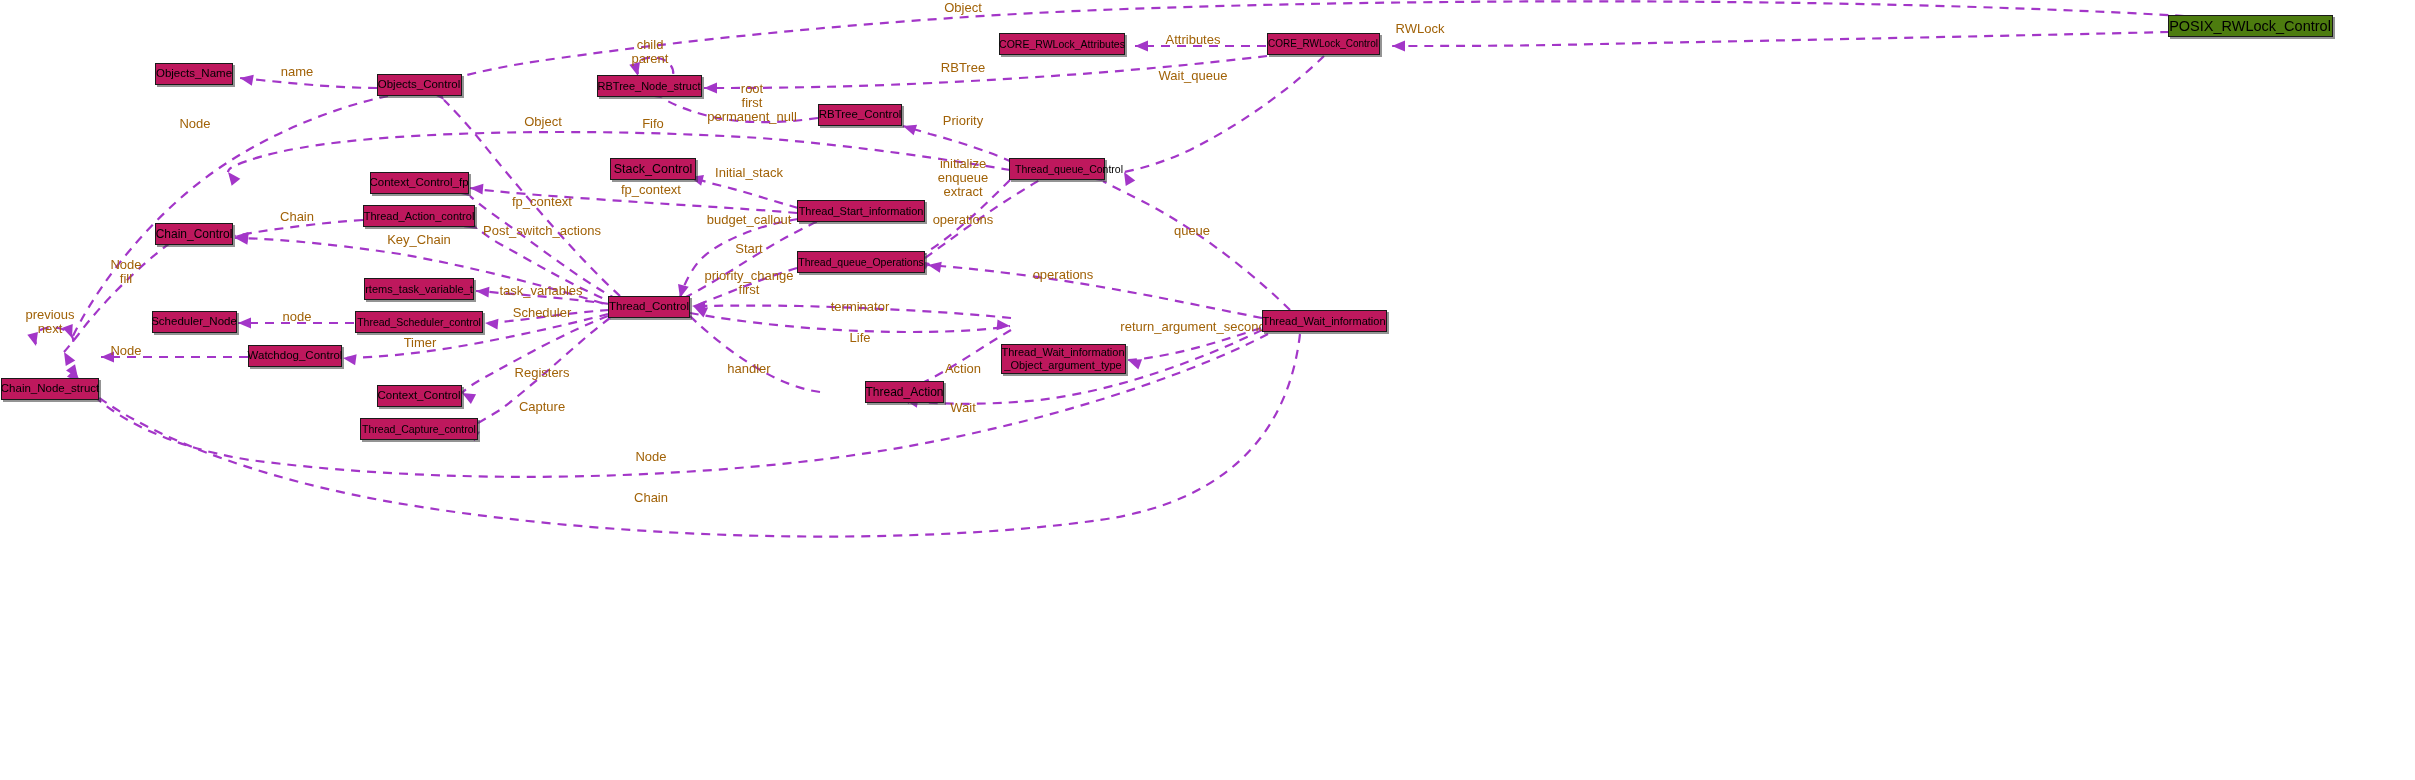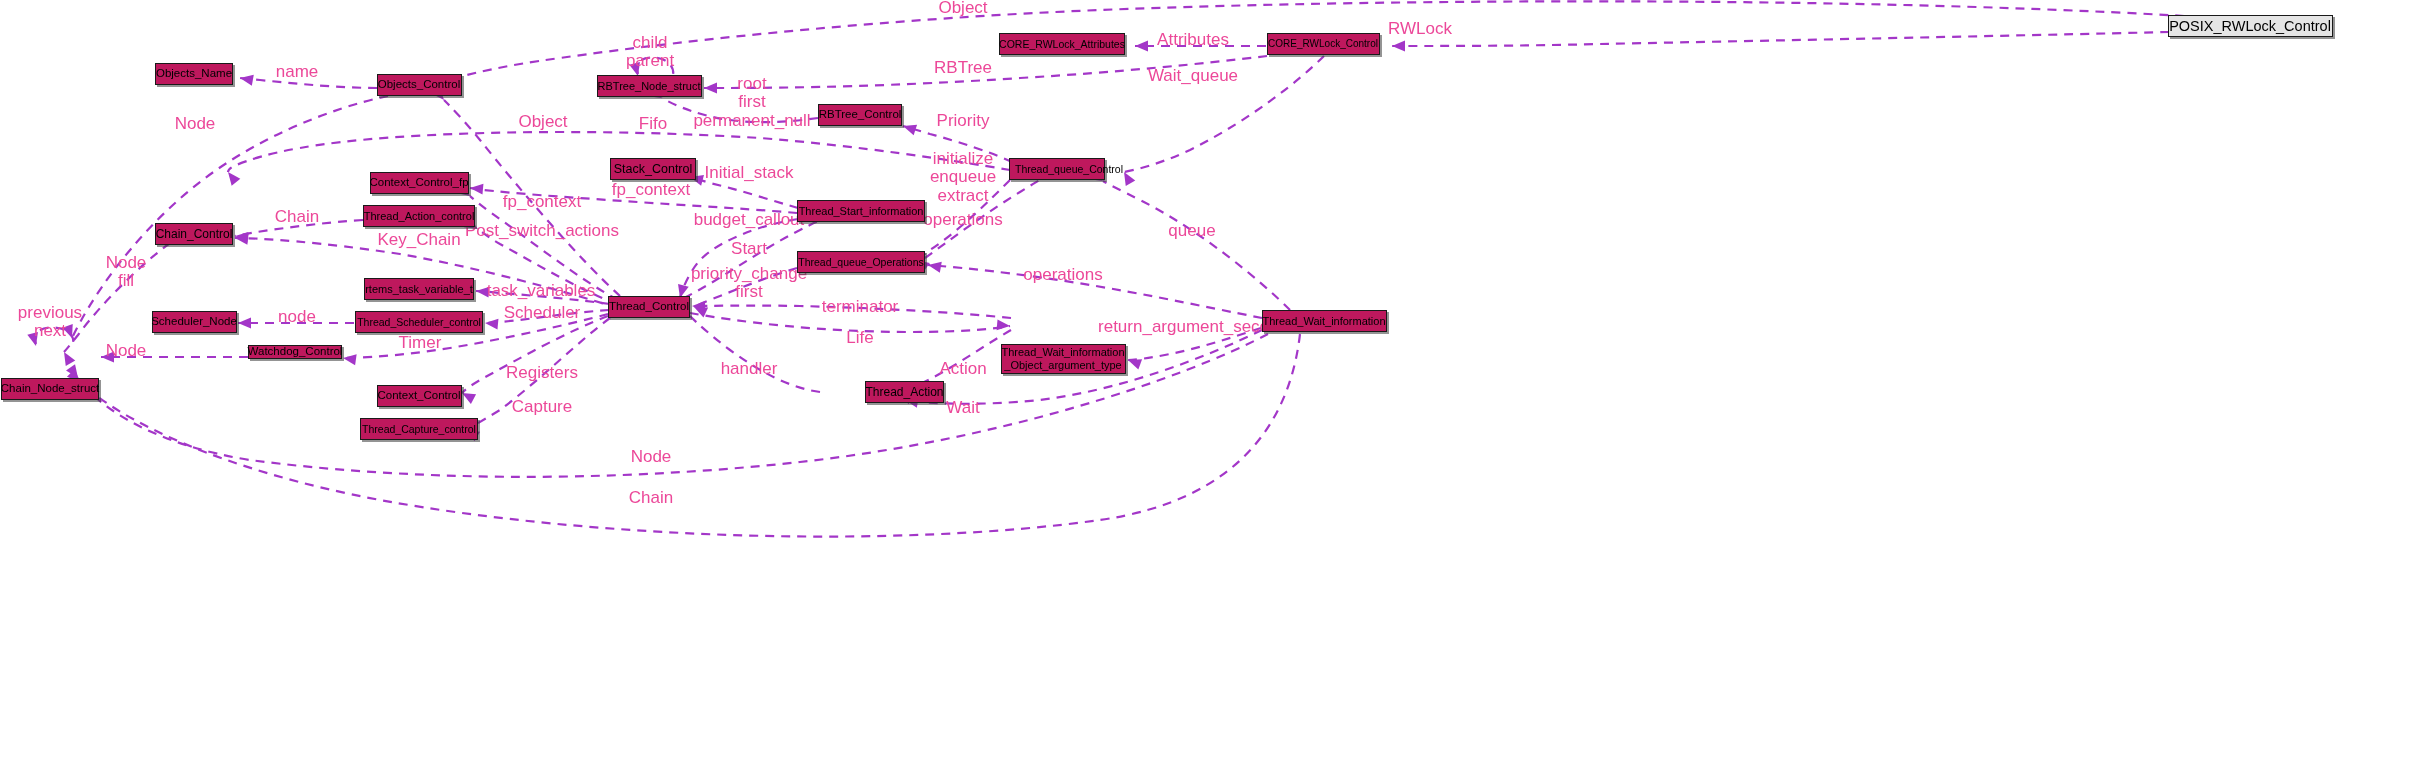--- a/index.html
+++ b/index.html
@@ -33,26 +33,26 @@
     font-size: 17px;
     line-height: 1;
     display: flex;
     align-items: center;
     justify-content: center;
     white-space: nowrap;
     padding: 0 7px;
     box-shadow: 2px 2px 0 0 rgba(60,60,60,0.55);
   }
   .node-box.root {
-    background: #e5e5e5;
+    background: #4d7c0f;
   }
   .edge-label {
     position: absolute;
-    font-size: 17px;
-    color: #ec4899;
+    font-size: 13px;
+    color: #a16207;
     white-space: pre;
     line-height: 1.08;
     text-align: center;
     transform: translate(-50%, -50%);
     pointer-events: none;
   }
   .edge-path {
     fill: none;
     stroke: #a336c8;
     stroke-width: 2.2;
@@ -217,21 +217,21 @@
     <div class="node-box" style="left: 363px; top: 205px; width: 112px; height: 22px; font-size: 11px;">Thread_Action_control</div>
     <div class="node-box" style="left: 155px; top: 223px; width: 78px; height: 22px; font-size: 12px;">Chain_Control</div>
     <div class="node-box" style="left: 797px; top: 251px; width: 128px; height: 22px; font-size: 10.5px;">Thread_queue_Operations</div>
     <div class="node-box" style="left: 364px; top: 278px; width: 110px; height: 22px; font-size: 11px;">rtems_task_variable_t</div>
     <div class="node-box" style="left: 608px; top: 296px; width: 82px; height: 22px; font-size: 11.5px;">Thread_Control</div>
     <div class="node-box" style="left: 151.5px; top: 311px; width: 85px; height: 22px; font-size: 11.5px;">Scheduler_Node</div>
     <div class="node-box" style="left: 355px; top: 311px; width: 128px; height: 22px; font-size: 10.5px;">Thread_Scheduler_control</div>
     <div class="node-box" style="left: 1012px; top: 311px; width: 102px; height: 22px; font-size: 10px; margin-top: 36px;">Thread_Life_control</div>
     <div class="node-box" style="left: 1261.5px; top: 310px; width: 125px; height: 22px; font-size: 11px;">Thread_Wait_information</div>
     <div class="node-box" style="left: 1px; top: 345px; width: 98px; height: 22px; font-size: 11.5px; margin-top: 33px;">Chain_Node_struct</div>
-    <div class="node-box" style="left: 248px; top: 345px; width: 94px; height: 14px; font-size: 11.5px;">Watchdog_Control</div>
+    <div class="node-box" style="left: 248px; top: 345px; width: 94px; height: 22px; font-size: 11.5px;">Watchdog_Control</div>
     <div class="node-box" style="left: 1000.5px; top: 344px; width: 125px; height: 30px; flex-direction: column; font-size: 11px; line-height: 1.15;">
       <span>Thread_Wait_information</span>
       <span>_Object_argument_type</span>
     </div>
     <div class="node-box" style="left: 376.5px; top: 385px; width: 85px; height: 22px; font-size: 11.5px;">Context_Control</div>
     <div class="node-box" style="left: 865px; top: 381px; width: 79px; height: 22px; font-size: 12px;">Thread_Action</div>
     <div class="node-box" style="left: 360px; top: 418px; width: 118px; height: 22px; font-size: 10.5px;">Thread_Capture_control</div>
   </div>
 
 </body></html>

